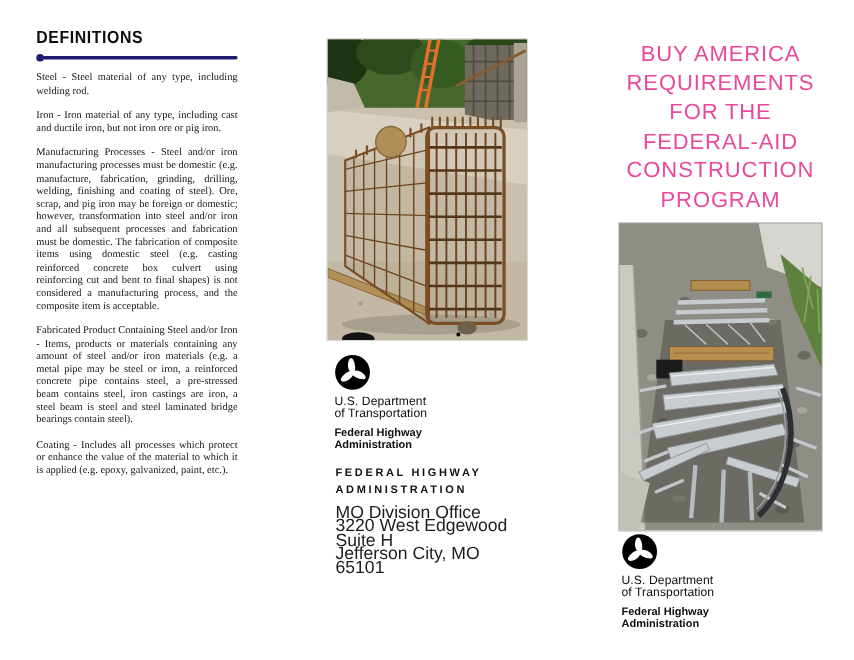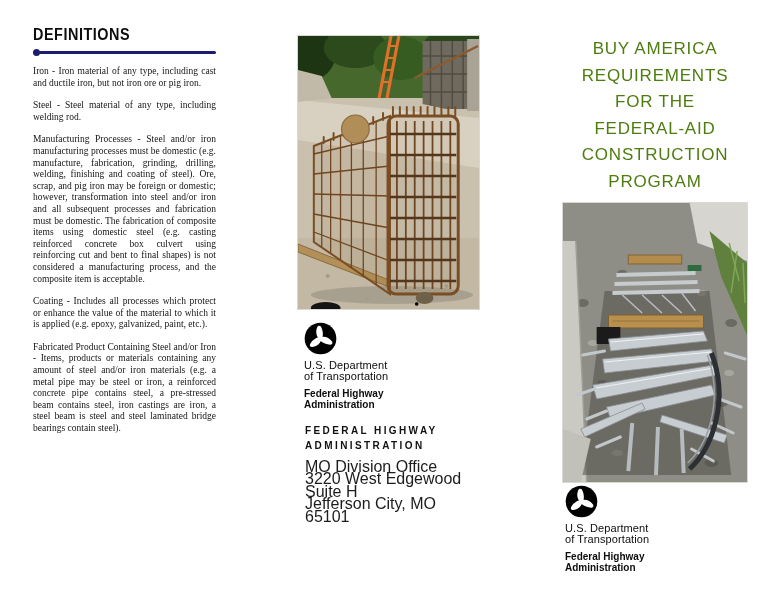--- a/index.html
+++ b/index.html
@@ -31,42 +31,42 @@
   .m-office{position:absolute;top:423px;left:8px;}
   .office-heading{font-size:10px;font-weight:700;letter-spacing:2.4px;line-height:15px;color:#111;}
   .m-address{position:absolute;top:461px;left:8px;}
   .m-address div{font-size:16px;line-height:12.4px;color:#1c1c1c;white-space:pre-wrap;}
   .m-contact{position:absolute;top:519px;left:8px;}
   .m-contact div{font-size:9.8px;line-height:14px;color:#1c1c1c;}
 
   
   .panel-right{position:absolute;left:545px;top:0;width:220px;height:600px;}
   .r-title{position:absolute;top:36px;left:0;width:220px;text-align:center;
-           font-size:17px;line-height:26.5px;letter-spacing:.8px;color:#4d7c0f;
+           font-size:20px;line-height:26.5px;letter-spacing:.8px;color:#ec4899;
            white-space:pre-line;font-weight:400;}
   .r-photo{position:absolute;top:202px;left:17px;width:186px;height:281px;
            border:1px solid #d9d9d4;box-sizing:border-box;background:#8f8e86;}
   .r-logo{position:absolute;top:485px;left:20px;}
 </style>
 </head>
 <body>
 
 <div class="brochure">
 
   <div class="panel-left">
     <div class="def-heading">DEFINITIONS</div>
     <div class="rule">
       <div class="rule-dot"></div>
       <div class="rule-line"></div>
     </div>
+    <p>Steel - Steel material of any type, including welding rod.</p>
     <p>Iron - Iron material of any type, including cast and ductile iron, but not iron ore or pig iron.</p>
-    <p>Steel - Steel material of any type, including welding rod.</p>
     <p>Manufacturing Processes - Steel and/or iron manufacturing processes must be domestic (e.g. manufacture, fabrication, grinding, drilling, welding, finishing and coating of steel). Ore, scrap, and pig iron may be foreign or domestic; however, transformation into steel and/or iron and all subsequent processes and fabrication must be domestic. The fabrication of composite items using domestic steel (e.g. casting reinforced concrete box culvert using reinforcing cut and bent to final shapes) is not considered a manufacturing process, and the composite item is acceptable.</p>
+    <p>Fabricated Product Containing Steel and/or Iron - Items, products or materials containing any amount of steel and/or iron materials (e.g. a metal pipe may be steel or iron, a reinforced concrete pipe contains steel, a pre-stressed beam contains steel, iron castings are iron, a steel beam is steel and steel laminated bridge bearings contain steel).</p>
     <p>Coating - Includes all processes which protect or enhance the value of the material to which it is applied (e.g. epoxy, galvanized, paint, etc.).</p>
-    <p>Fabricated Product Containing Steel and/or Iron - Items, products or materials containing any amount of steel and/or iron materials (e.g. a metal pipe may be steel or iron, a reinforced concrete pipe contains steel, a pre-stressed beam contains steel, iron castings are iron, a steel beam is steel and steel laminated bridge bearings contain steel).</p>
   </div>
 
   <div class="panel-middle">
 
     <div class="m-photo">
       <svg viewBox="0 0 183 273" preserveAspectRatio="none">
         <rect width="183" height="273" fill="#c9c0ae"></rect>
         <rect width="183" height="62" fill="#46682d"></rect>
         <ellipse cx="12" cy="18" rx="26" ry="26" fill="#1e3513"></ellipse>
         <ellipse cx="58" cy="12" rx="32" ry="20" fill="#2c4a1c"></ellipse>

